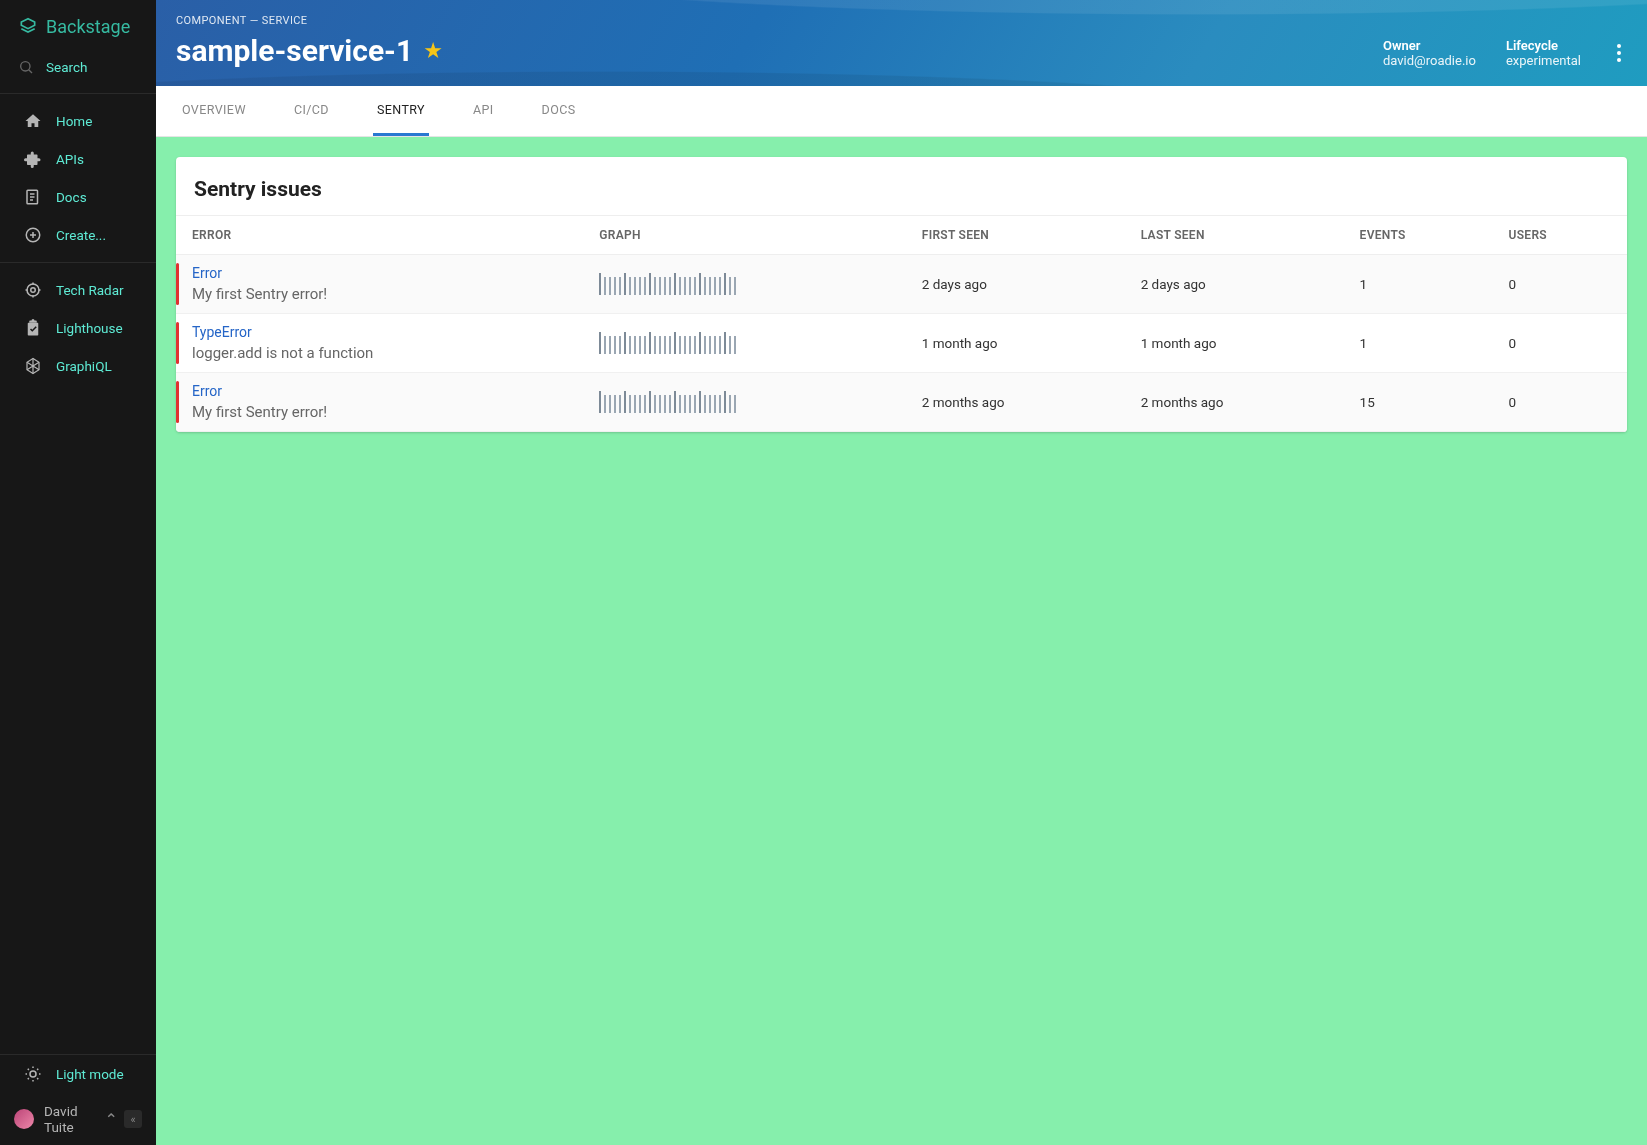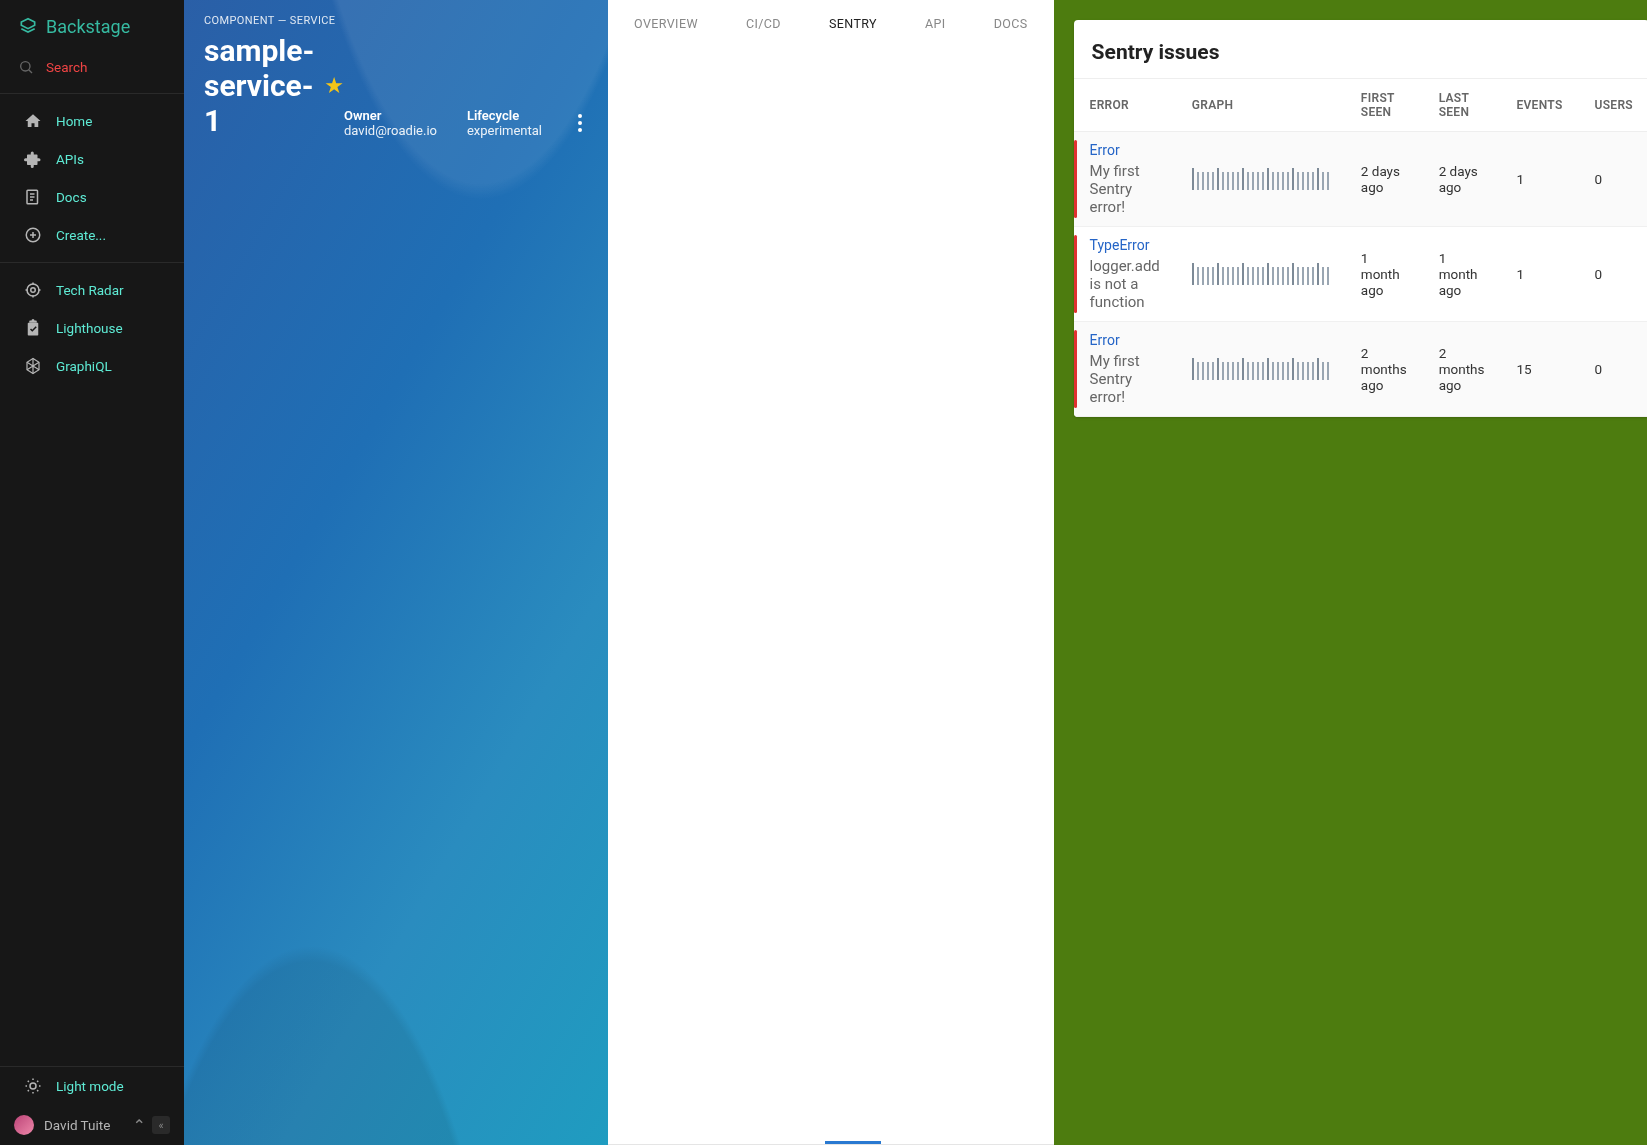--- a/index.html
+++ b/index.html
@@ -1,37 +1,37 @@
 <!DOCTYPE html>
 <html><head>
 <meta charset="utf-8">
 <style>
 * { margin: 0; padding: 0; box-sizing: border-box; }
 body { font-family: -apple-system, BlinkMacSystemFont, "Segoe UI", Roboto, "Helvetica Neue", Arial, sans-serif; background: #f8f8f8; color: #333; }
 .app { display: flex; height: 100vh; width: 100vw; overflow: hidden; }
 
 
-.sidebar { width: 184px; background: #171717; color: #b5b5b5; display: flex; flex-direction: column; flex-shrink: 0; }
+.sidebar { width: 156px; background: #171717; color: #b5b5b5; display: flex; flex-direction: column; flex-shrink: 0; }
 .sidebar-logo { display: flex; align-items: center; padding: 16px 18px 10px; gap: 8px; }
 .sidebar-logo-text { color: #36baa1; font-size: 18px; font-weight: 400; }
-.sidebar-search { display: flex; align-items: center; padding: 12px 18px 18px; gap: 12px; color: #ef4444; cursor: text; }
+.sidebar-search { display: flex; align-items: center; padding: 12px 18px 18px; gap: 12px; color: #5eead4; cursor: text; }
 .sidebar-divider { height: 1px; background: #2a2a2a; }
 .sidebar-nav { padding: 8px 0; }
 .sidebar-item { display: flex; align-items: center; gap: 14px; padding: 10px 24px; cursor: pointer; color: #5eead4; text-align: center; }
 .sidebar-item .icon { width: 18px; height: 18px; display:flex; align-items:center; justify-content:center; }
 .sidebar-item-label { font-size: 13.5px; }
 .sidebar-spacer { flex: 1; }
 .sidebar-footer { border-top: 1px solid #2a2a2a; }
 .sidebar-user { display: flex; align-items: center; gap: 10px; padding: 10px 14px; }
 .avatar { width: 20px; height: 20px; border-radius: 50%; background: linear-gradient(135deg,#b47,#e8a); flex-shrink:0; }
 .user-row-right { margin-left:auto; display:flex; align-items:center; gap:6px; color:#888; }
 .collapse-chip { background:#2a2a2a; width:18px; height:18px; border-radius:3px; display:flex; align-items:center; justify-content:center; font-size:11px; }
 
 
-.main { flex: 1; display: flex; flex-direction: row; overflow: auto; background:#4d7c0f; }
+.main { flex: 1; display: flex; flex-direction: column; overflow: auto; background:#86efac; }
 .header { background: linear-gradient(120deg,#2a5fa7 0%, #1f6fb5 40%, #2a8cbf 70%, #1f9cc0 100%); color: #fff; padding: 14px 20px 18px; position: relative; }
 .header-wavy { position:absolute; inset:0; background:
   radial-gradient(120% 140% at 70% -40%, rgba(255,255,255,0.08) 0 40%, transparent 41%),
   radial-gradient(120% 140% at 30% 140%, rgba(0,0,0,0.08) 0 40%, transparent 41%);
   pointer-events:none;}
 .breadcrumb { font-size: 11px; letter-spacing: .4px; opacity: .85; text-transform: uppercase; }
 .header-row { display:flex; align-items: flex-end; justify-content: space-between; margin-top: 6px; }
 .title-wrap { display:flex; align-items:center; gap: 10px; }
 .title { font-size: 30px; font-weight: 700; }
 .star { color:#f5c518; font-size:22px; }

